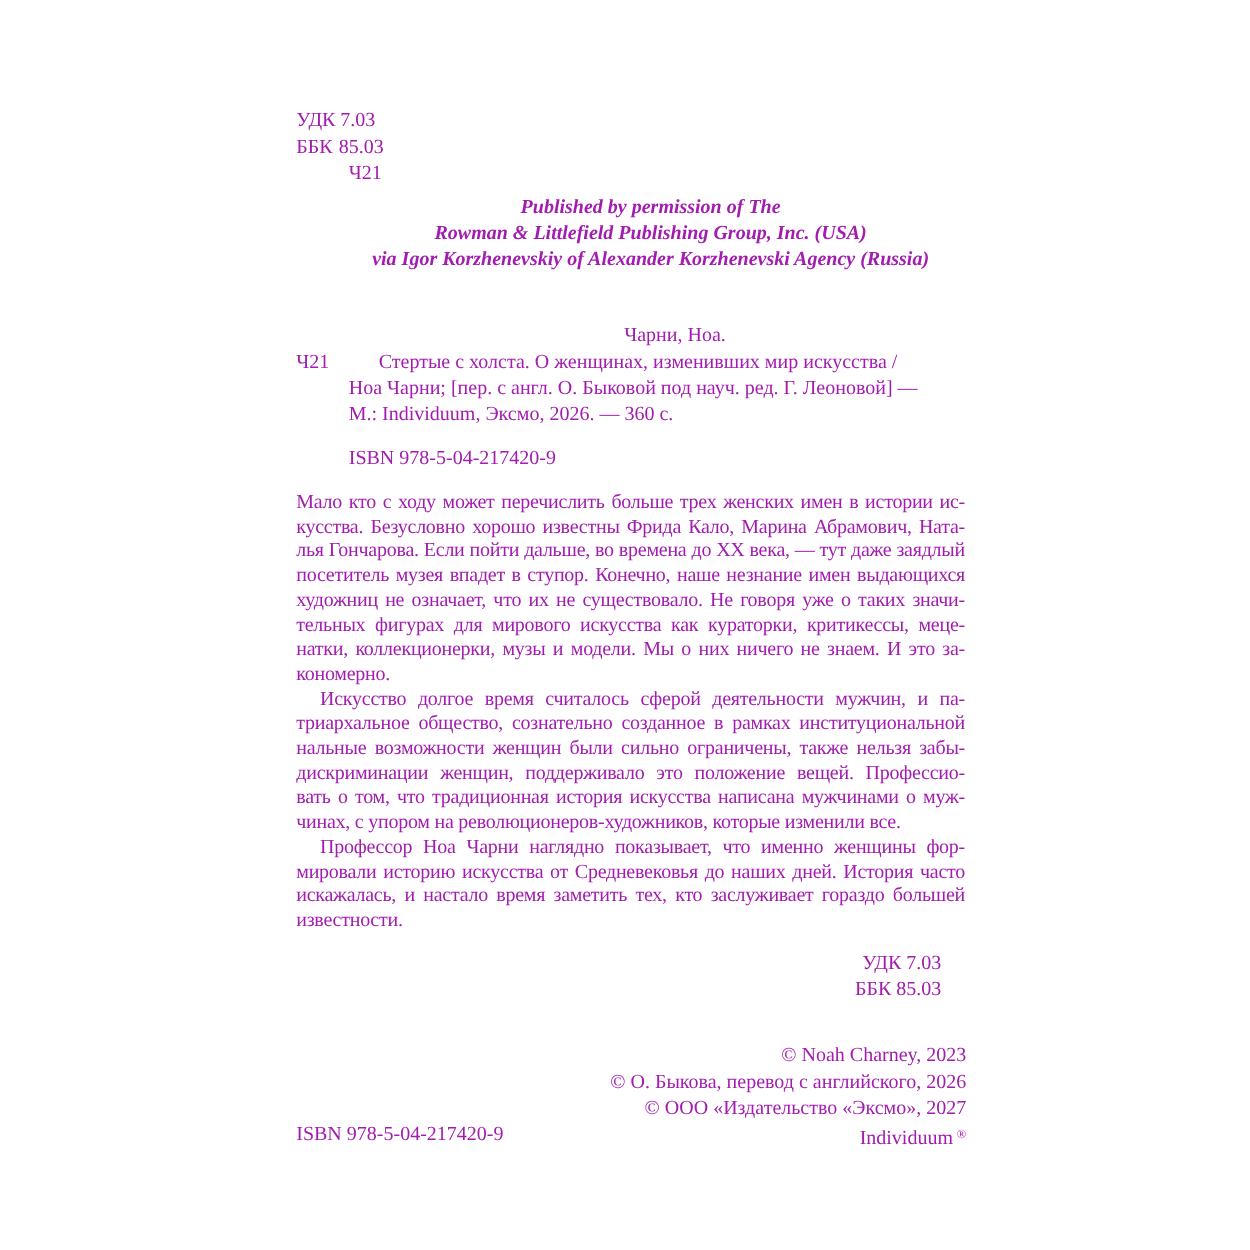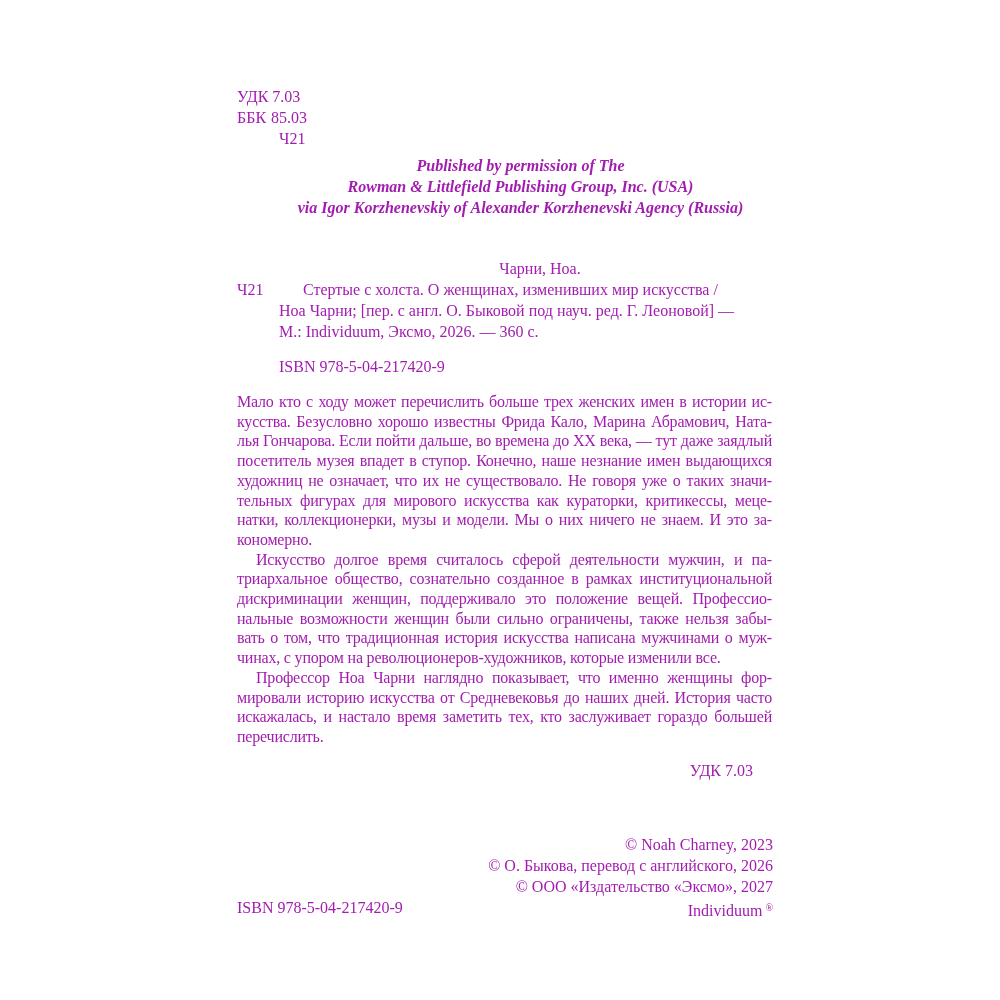--- a/index.html
+++ b/index.html
@@ -148,32 +148,33 @@
       <div class="line">Мало кто с ходу может перечислить больше трех женских имен в истории ис-</div>
       <div class="line">кусства. Безусловно хорошо известны Фрида Кало, Марина Абрамович, Ната-</div>
       <div class="line">лья Гончарова. Если пойти дальше, во времена до XX века, — тут даже заядлый</div>
       <div class="line">посетитель музея впадет в ступор. Конечно, наше незнание имен выдающихся</div>
       <div class="line">художниц не означает, что их не существовало. Не говоря уже о таких значи-</div>
       <div class="line">тельных фигурах для мирового искусства как кураторки, критикессы, меце-</div>
       <div class="line">натки, коллекционерки, музы и модели. Мы о них ничего не знаем. И это за-</div>
       <div class="line plast">кономерно.</div>
       <div class="line pindent">Искусство долгое время считалось сферой деятельности мужчин, и па-</div>
       <div class="line">триархальное общество, сознательно созданное в рамках институциональной</div>
+      <div class="line">нальные возможности женщин были сильно ограничены, также нельзя забы-</div>
       <div class="line">дискриминации женщин, поддерживало это положение вещей. Профессио-</div>
-      <div class="line">нальные возможности женщин были сильно ограничены, также нельзя забы-</div>
       <div class="line">вать о том, что традиционная история искусства написана мужчинами о муж-</div>
       <div class="line plast">чинах, с упором на революционеров-художников, которые изменили все.</div>
       <div class="line pindent">Профессор Ноа Чарни наглядно показывает, что именно женщины фор-</div>
       <div class="line">мировали историю искусства от Средневековья до наших дней. История часто</div>
       <div class="line">искажалась, и настало время заметить тех, кто заслуживает гораздо большей</div>
-      <div class="line plast">перечислить.</div>
+      <div class="line plast">известности.</div>
     </div>
 
   <div class="fclass">
     <div>УДК 7.03</div>
+    <div>ББК 85.03</div>
   </div>
 
   <div class="copyright">
     <div>© Noah Charney, 2023</div>
     <div>© О. Быкова, перевод с английского, 2026</div>
     <div>© ООО «Издательство «Эксмо», 2027</div>
     <div>
       <span>Individuum</span><span class="reg">®</span>
     </div>
   </div>

